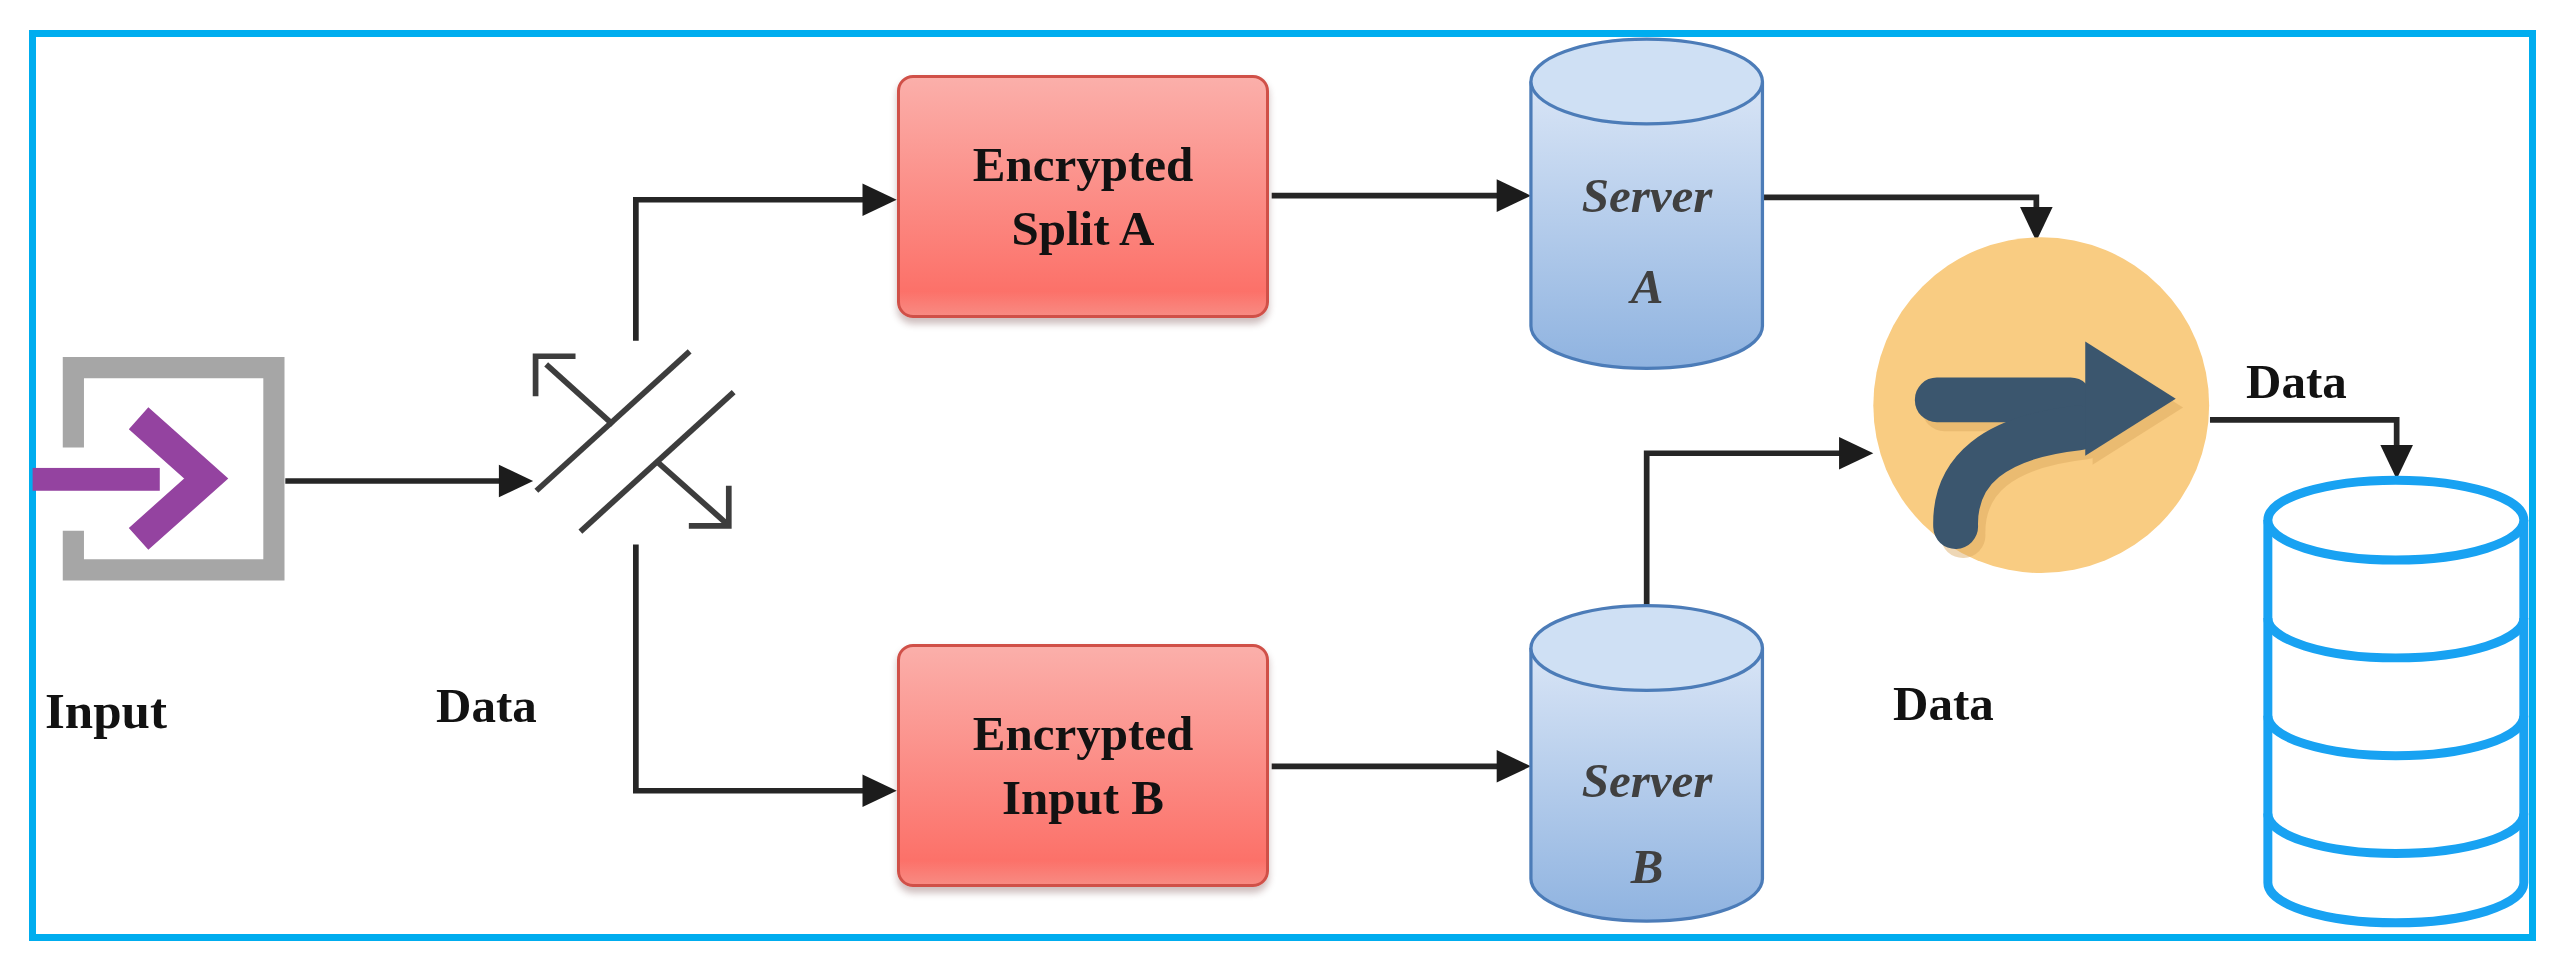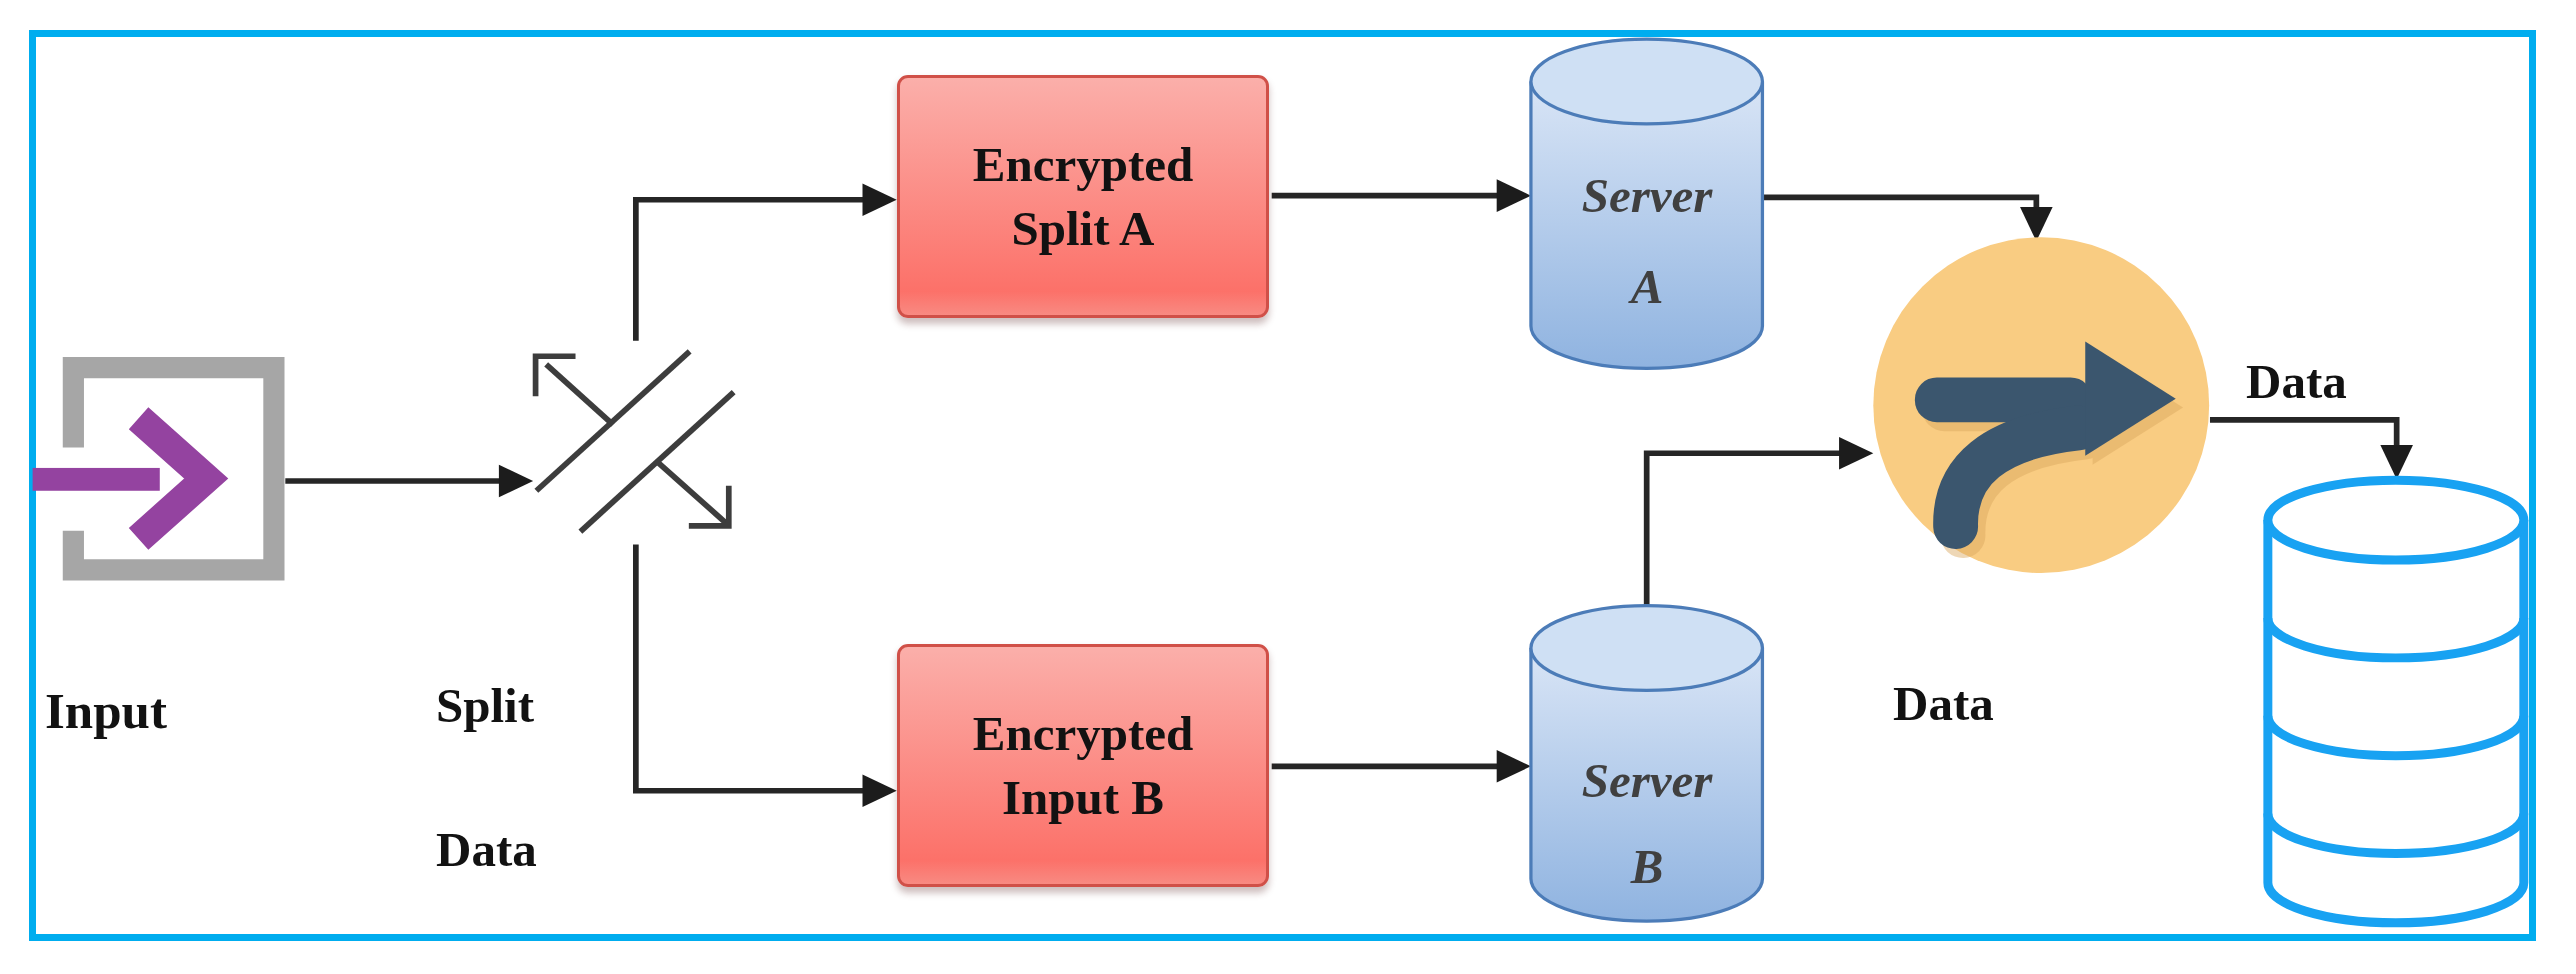--- a/index.html
+++ b/index.html
@@ -5,21 +5,21 @@
   html,body{margin:0;padding:0;background:#ffffff;}
   body{width:2576px;height:975px;position:relative;overflow:hidden;
        font-family:"Liberation Serif","DejaVu Serif",serif;}
   .frame{position:absolute;left:29px;top:30px;width:2493px;height:897px;
          border:7.3px solid #00ADEF;background:transparent;}
   svg.layer{position:absolute;left:0;top:0;width:2576px;height:975px;}
   .lbl{position:absolute;color:#121212;font-weight:bold;
        white-space:pre-line;}
   .lbl div{pointer-events:none;}
   
-  .encbox{position:absolute;width:372px;height:243px;border-radius:11px;
+  .encbox{position:absolute;width:372px;height:243px;border-radius:16px;
           border:3.3px solid #D05048;box-sizing:border-box;
           background:linear-gradient(180deg,#FBAFAA 0%,#FC7169 90%,#F88A82 100%);
           box-shadow:0 5.7px 7.3px rgba(80,20,20,0.28);
           display:flex;flex-direction:column;align-items:center;justify-content:center;
           font-weight:bold;font-size:49px;line-height:64px;color:#121212;text-align:center;}
   .box-a{left:897px;top:75px;}
   .box-b{left:897px;top:644px;}
   
   .srv-lbl{position:absolute;left:1531px;width:232px;font-size:49px;font-weight:bold;
            color:#404040;text-align:center;font-style:italic;}
@@ -113,21 +113,20 @@
 <div class="encbox box-b">
   <div>Encrypted</div>
   <div>Input B</div>
 </div>
 
 <div class="lbl" style="left:45px;top:624px;width:261px;font-size:51px;">
   <div>Input</div>
 </div>
 
 <div class="lbl" style="left:436px;top:598px;width:261px;font-size:49px;line-height:72px;">
-  <div>Split</div>
   <div>Data</div>
 </div>
 
 <div class="srv-lbl" style="top:150px;line-height:91px;">
   <div>Server</div>
   <div>A</div>
 </div>
 
 <div class="srv-lbl" style="top:738px;line-height:86px;">
   <div>Server</div>

